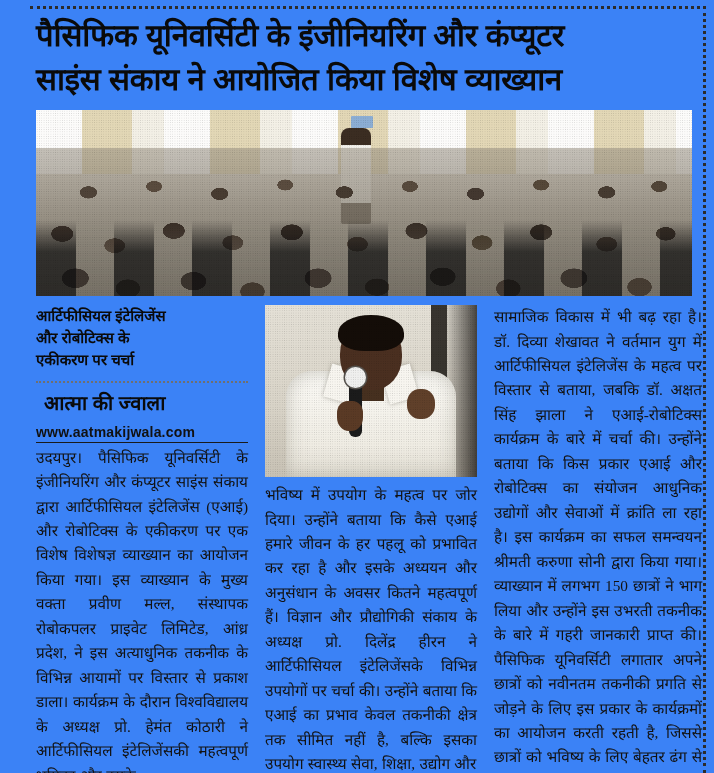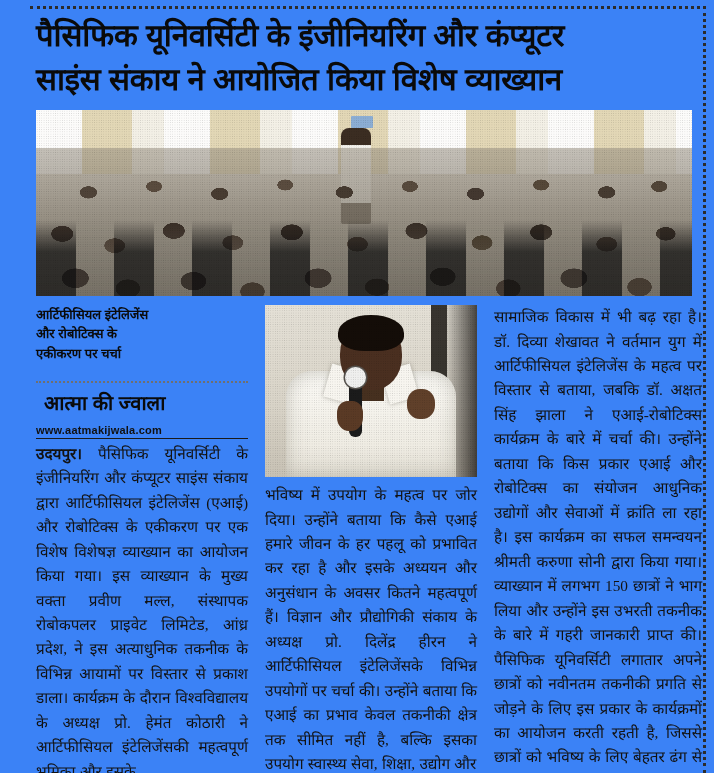--- a/index.html
+++ b/index.html
@@ -145,43 +145,43 @@
   .col {
     width: 212px;
     flex: 0 0 212px;
   }
   .col-3 { width: 208px; flex: 0 0 208px; }
 
   
   .subhead {
     font-family: "Liberation Sans", "DejaVu Sans", sans-serif;
     font-weight: 700;
-    font-size: 13px;
+    font-size: 15px;
     line-height: 1.48;
     color: #0a0a0a;
-    margin: 0 0 18px 0;
+    margin: 0 0 9px 0;
     white-space: pre-line;
   }
   .dot-rule {
     border-top: 2px dotted #6f6f6f;
     margin: 3px 0 2px 0;
     height: 0;
   }
   .masthead {
     font-family: "Liberation Sans", "DejaVu Sans", sans-serif;
     font-weight: 700;
     font-size: 20px;
     line-height: 1.25;
     color: #0a0a0a;
     margin: 8px;
   }
   .site-url {
     font-family: "Liberation Sans", "DejaVu Sans", sans-serif;
     font-weight: 700;
-    font-size: 11px;
+    font-size: 14px;
     letter-spacing: .2px;
     color: #111;
     margin: 1px 0 2px 0;
   }
   .solid-rule {
     border-top: 1.6px solid #1a1a1a;
     margin: 1px 0 3px 0;
     height: 0;
   }
 
@@ -190,21 +190,21 @@
     font-family: "Liberation Serif", "DejaVu Serif", serif;
     font-size: 15.3px;
     line-height: 1.60;
     color: #121212;
     text-align: justify;
     text-justify: inter-word;
     margin: 0;
     word-spacing: .5px;
   }
   .body-text .dateline {
-    font-weight: 700;
+    font-weight: 400;
   }
 
   
   .portrait {
     position: relative;
     width: 100%;
     height: 172px;
     overflow: hidden;
     background: #cfcabc;
     margin-bottom: 6px;

